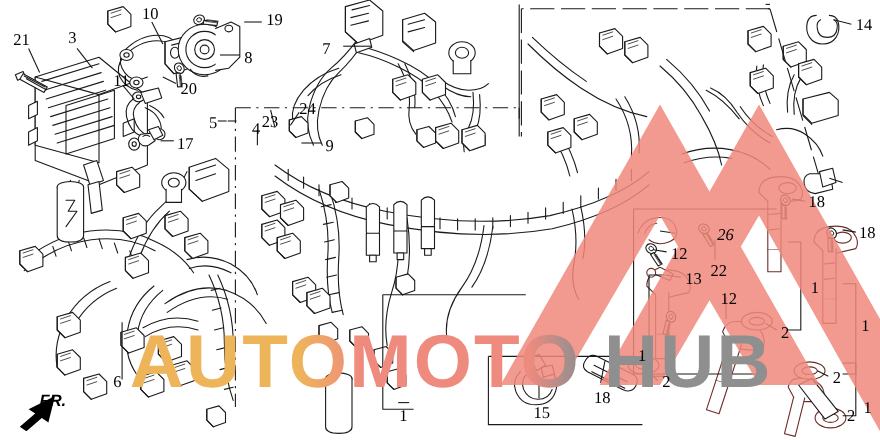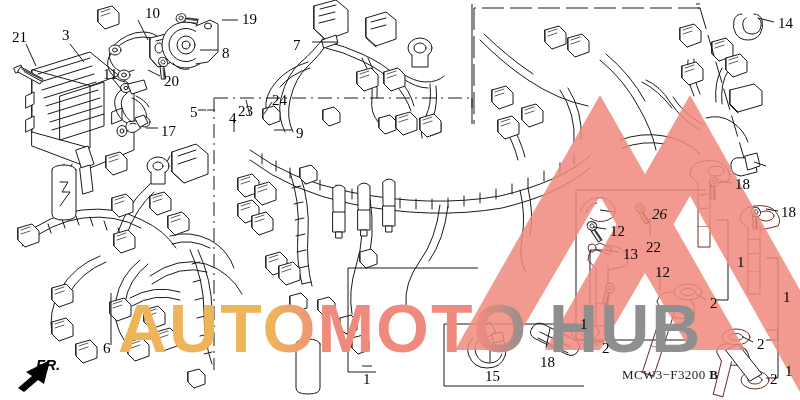--- a/index.html
+++ b/index.html
@@ -483,21 +483,21 @@
     </g>
     <g font-family="Liberation Sans, sans-serif" font-weight="700" font-size="68" letter-spacing="2">
       <text x="118" y="352" fill="url(#wmGrad)">AUTOMOTO HUB</text>
     </g>
   </svg>
 
   <div id="labels">
 
   <div class="callout" style="left: 12px; top: 30px;">21</div>
       <div class="callout" style="left: 62px; top: 28px;">3</div>
-      <div class="callout" style="left: 145px; top: 6px;">10</div>
+      <div class="callout" style="left: 129px; top: 6px;">10</div>
       <div class="callout" style="left: 242px; top: 12px;">19</div>
       <div class="callout" style="left: 222px; top: 46px;">8</div>
       <div class="callout" style="left: 103px; top: 67px;">11</div>
       <div class="callout" style="left: 164px; top: 74px;">20</div>
       <div class="callout" style="left: 161px; top: 124px;">17</div>
       <div class="callout" style="left: 293px; top: 38px;">7</div>
       <div class="callout" style="left: 190px; top: 105px;">5</div>
       <div class="callout" style="left: 238px; top: 104px;">23</div>
       <div class="callout" style="left: 272px; top: 93px;">24</div>
       <div class="callout" style="left: 229px; top: 111px;">4</div>
@@ -518,23 +518,19 @@
       <div class="callout" style="left: 580px; top: 317px;">1</div>
       <div class="callout" style="left: 363px; top: 372px;">1</div>
       <div class="callout" style="left: 602px; top: 341px;">2</div>
       <div class="callout" style="left: 103px; top: 341px;">6</div>
       <div class="callout" style="left: 485px; top: 369px;">15</div>
       <div class="callout" style="left: 540px; top: 355px;">18</div>
       <div class="callout" style="left: 785px; top: 364px;">1</div>
       <div class="callout" style="left: 770px; top: 372px;">2</div>
     </div>
 
-  <div class="partnum" style="left:622px;top:367px;">
-    <span>MCW3−F3200</span>
-    <b>B</b>
-  </div>
 
   <div class="frlabel" style="left:36px;top:356px;">FR.</div>
 
   <svg style="position:absolute;left:16px;top:358px;width:36px;height:34px;" viewBox="0 0 36 34">
     <path d="M34 2 L10 14 L16 18 L2 30 L8 34 L22 22 L28 26 Z" fill="#000"></path>
   </svg>
 </div>
 
 </body></html>

